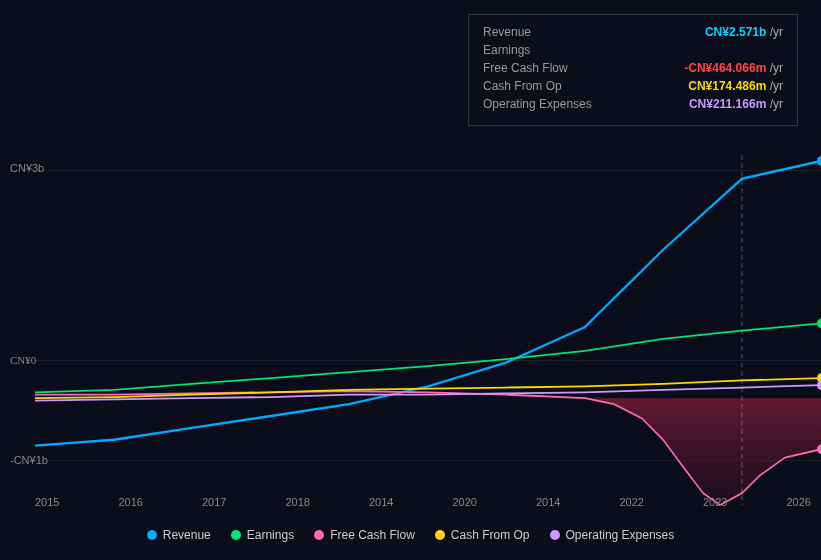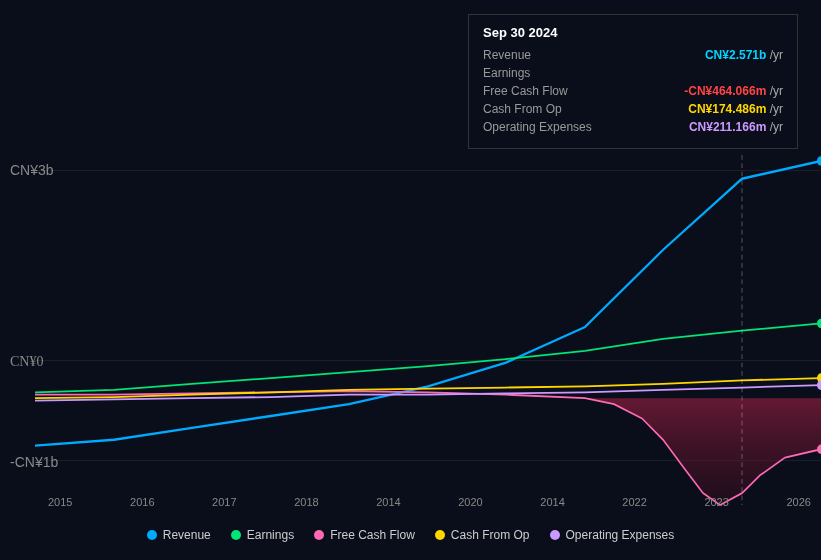--- a/index.html
+++ b/index.html
@@ -54,21 +54,21 @@
     .tooltip-value.red { color: #ff4444; }
     .tooltip-value.yellow { color: #ffd700; }
     .tooltip-value.purple { color: #cc99ff; }
     .profit-margin {
       color: #00e676;
       font-size: 11px;
       margin-left: 6px;
     }
     .y-label {
       position: absolute;
-      font-size: 14px;
+      font-size: 11px;
       color: #888;
     }
     .y-label-top { top: 162px; left: 10px; }
     .y-label-zero { top: 354px; left: 10px; font-family: Liberation Serif, serif; }
     .y-label-neg { top: 454px; left: 10px; }
     .grid-line {
       position: absolute;
       left: 35px;
       right: 0;
       height: 1px;
@@ -98,21 +98,20 @@
       flex-shrink: 0;
     }
     .x-labels {
       position: absolute;
       bottom: 52px;
       left: 35px;
       right: 0;
       display: flex;
       justify-content: space-between;
       padding-right: 10px;
-      margin-left: 13px;
     }
     .x-label {
       font-size: 11px;
       color: #888;
     }
     svg.chart-svg {
       position: absolute;
       top: 155px;
       left: 35px;
       right: 0;
@@ -120,21 +119,20 @@
       width: calc(100% - 35px);
       height: calc(100% - 210px);
     }
   </style>
 </head>
 <body>
 
 <div class="chart-container">
 
   <div class="tooltip-box">
-    <div class="tooltip-date">Sep 30 2024</div>
     <div class="tooltip-row">
       <span class="tooltip-label">Revenue</span>
       <span class="tooltip-value cyan">CN¥2.571b <span style="color:#aaa;font-weight:normal">/yr</span></span>
     </div>
     <div class="tooltip-row">
       <span class="tooltip-label">Earnings</span>
     </div>
     <div class="tooltip-row">
       <span class="tooltip-label">Free Cash Flow</span>
       <span class="tooltip-value red">-CN¥464.066m <span style="color:#aaa;font-weight:normal">/yr</span></span>

